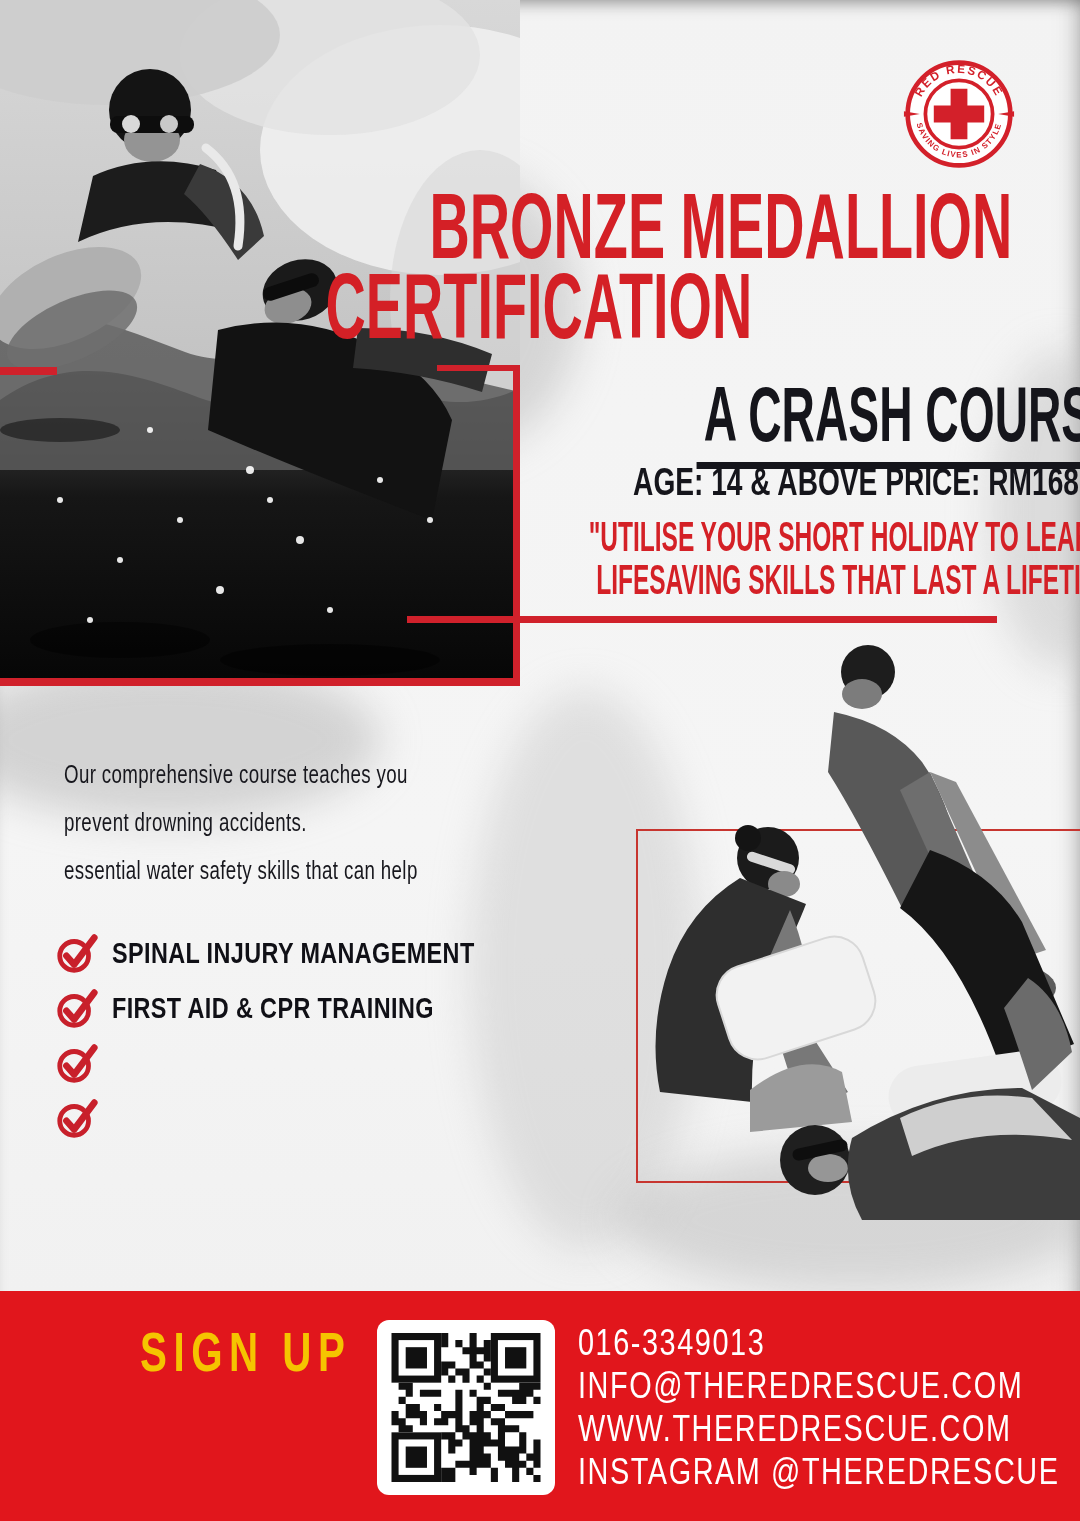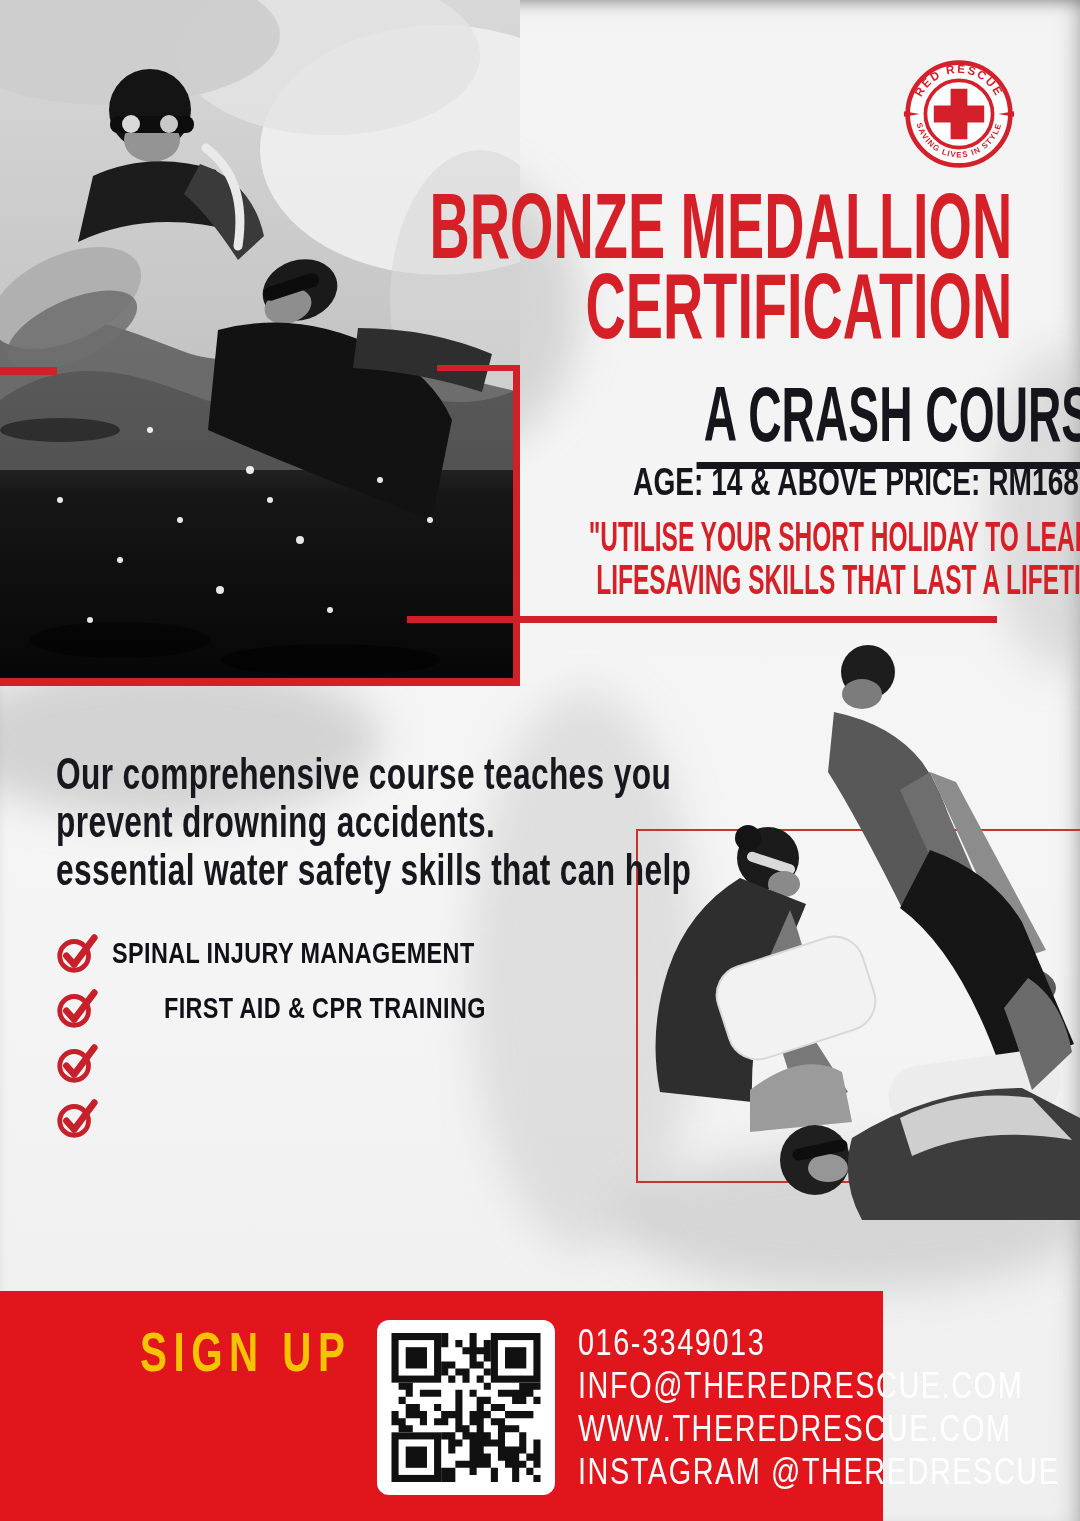--- a/index.html
+++ b/index.html
@@ -37,21 +37,21 @@
   .acc-left-tick  { left:0;    top:367px; width:57px;  height:8px; }
   .acc-top-right  { left:437px; top:365px; width:83px; height:6px; }
   .acc-right-edge { left:513px; top:365px; width:7px;  height:321px; }
   .acc-bottom     { left:0;    top:678px; width:520px; height:8px; }
 
   
   .logo { position:absolute; left:903px; top:58px; width:112px; height:112px; z-index:4; }
   .logo svg { width:100%; height:100%; display:block; }
 
   
-  .title { position:absolute; right:68px; top:186px; z-index:4; text-align:right;
+  .title { position:absolute; right:68px; top:186px; z-index:4; text-align:left;
            color:#d42026; font-weight:bold; font-size:93px; line-height:80px; white-space:nowrap; }
   .title .cond { --sx:.60; }
 
   .crash { position:absolute; left:552px; top:376px; width:462px; z-index:4; text-align:center;
            font-size:77px; font-weight:bold; color:#15151b; line-height:1; white-space:nowrap; }
   .crash .cond { --sx:.60; border-bottom:7px solid #15151b; padding:0 12px 9px; }
 
   .age-price { position:absolute; left:552px; top:461px; width:462px; z-index:4; text-align:center;
                font-size:38px; font-weight:bold; color:#15151b; white-space:nowrap; }
   .age-price .cond { --sx:.74; }
@@ -62,33 +62,33 @@
   .quote-bar { position:absolute; left:407px; top:616px; width:590px; height:7px;
                background:#d0212b; z-index:4; }
 
   
   .cpr-frame { position:absolute; left:636px; top:829px; width:452px; height:354px;
                border:2px solid #c7352f; z-index:1; }
   .cpr-photo { position:absolute; left:600px; top:620px; width:480px; height:600px; z-index:2; }
   .cpr-photo svg { display:block; width:100%; height:100%; }
 
   
-  .intro { position:absolute; left:56px; top:750px; z-index:4; color:#17171d;
-           font-size:44px; font-weight:bold; line-height:48px; white-space:nowrap; }
+  .intro { position:absolute; left:64px; top:750px; z-index:4; color:#17171d;
+           font-size:26px; font-weight:normal; line-height:48px; white-space:nowrap; }
   .intro .cond { --sx:.72; letter-spacing:.5px; }
 
   
   .checklist { position:absolute; left:54px; top:925px; z-index:4; list-style:none; }
-  .checklist li { display:flex; align-items:center; gap:12px; height:55px; white-space:nowrap;justify-content:space-between; }
+  .checklist li { display:flex; align-items:center; gap:12px; height:55px; white-space:nowrap; }
   .check-icon { width:46px; height:46px; flex:0 0 46px; }
   .check-label { font-size:30px; font-weight:bold; color:#101016; letter-spacing:.5px; }
   .check-label .cond { --sx:.78; }
 
   
-  .band { position:absolute; left:0; top:1291px; width:883px; height:230px;
+  .band { position:absolute; left:0; top:1291px; width:1080px; height:230px;
           background:#e1161c; z-index:5; }
   .cta { position:absolute; left:58px; top:22px; width:274px; text-align:right;
          color:#f5c400; font-weight:bold; font-size:56px; line-height:78px;
          letter-spacing:9px; white-space:nowrap; }
   .cta .cond { --sx:.72; }
   .qr-box { position:absolute; left:377px; top:29px; width:178px; height:175px;
             background:#fff; border-radius:12px; padding:13px; }
   .qr-box svg { width:100%; height:100%; display:block; }
   .contacts { position:absolute; left:578px; top:30px; color:#fff; font-size:37px;
               line-height:43px; letter-spacing:2px; white-space:nowrap; }

